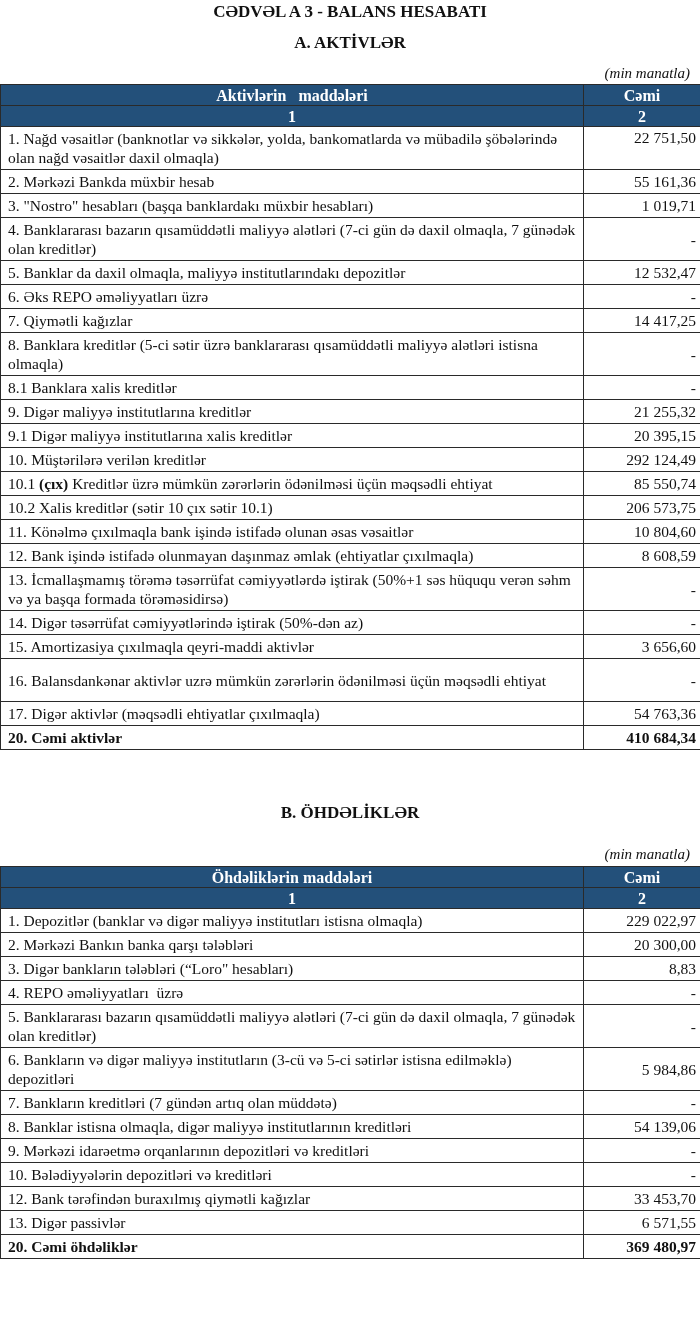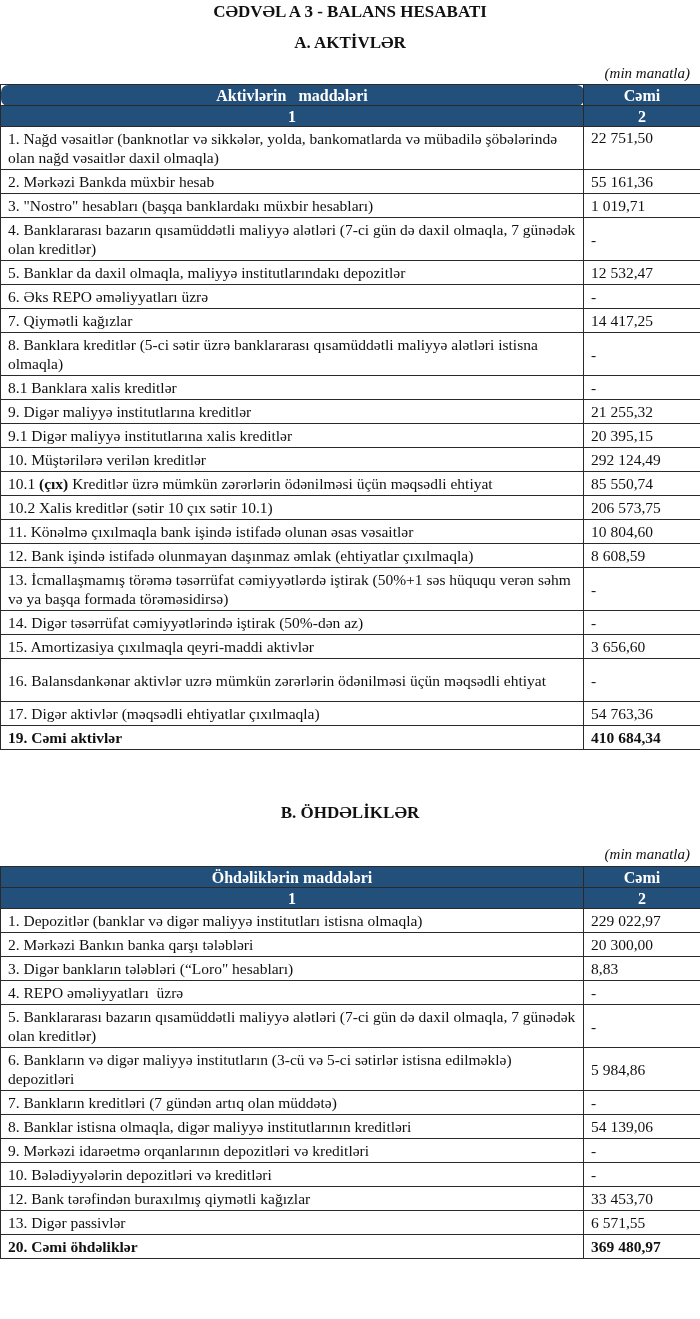--- a/index.html
+++ b/index.html
@@ -49,22 +49,22 @@
     table.bal th {
       background: #23507a;
       color: #ffffff;
       font-weight: bold;
       text-align: center;
       height: 20px;
       padding: 0;
       font-size: 16px;
     }
     table.bal td.val {
-      text-align: left;
-      padding-right: 11px;
+      text-align: right;
+      padding-right: 4px;
       white-space: nowrap;
     }
     table.bal td.val.top { vertical-align: top; }
     table.bal tr.total td { font-weight: bold; }
     table.bal tr.r1 td { height: 21px; }
     table.bal tr.r2 td { height: 40px; }
     .b { font-weight: bold; }
   </style>
 </head>
 <body>
@@ -73,21 +73,21 @@
 <div class="title" style="top:33px;">A. AKTİVLƏR</div>
 <div class="unit" style="top:65px;">(min manatla)</div>
 
 <table class="bal" style="top:84px;">
   <colgroup>
       <col class="c1">
       <col class="c2">
     </colgroup>
   <thead>
     <tr>
-      <th style="white-space:pre;border-radius:7px;">Aktivlərin   maddələri</th>
+      <th style="white-space:pre;">Aktivlərin   maddələri</th>
       <th>Cəmi</th>
     </tr>
     <tr>
       <th>1</th>
       <th>2</th>
     </tr>
   </thead>
   <tbody>
     <tr class="r2">
       <td>1. Nağd vəsaitlər (banknotlar və sikkələr, yolda, bankomatlarda və mübadilə şöbələrində olan nağd vəsaitlər daxil olmaqla)</td>
@@ -167,21 +167,21 @@
     </tr>
     <tr class="r2">
       <td>16. Balansdankənar aktivlər uzrə mümkün zərərlərin ödənilməsi üçün məqsədli ehtiyat</td>
       <td class="val">-</td>
     </tr>
     <tr class="r1">
       <td>17. Digər aktivlər (məqsədli ehtiyatlar çıxılmaqla)</td>
       <td class="val">54 763,36</td>
     </tr>
     <tr class="r1 total">
-      <td>19. Cəmi aktivlər</td>
+      <td>20. Cəmi aktivlər</td>
       <td class="val">410 684,34</td>
     </tr>
   </tbody>
 </table>
 
 <div class="title" style="top:803px;">B. ÖHDƏLİKLƏR</div>
 <div class="unit" style="top:846px;">(min manatla)</div>
 
 <table class="bal" style="top:866px;">
   <colgroup>

